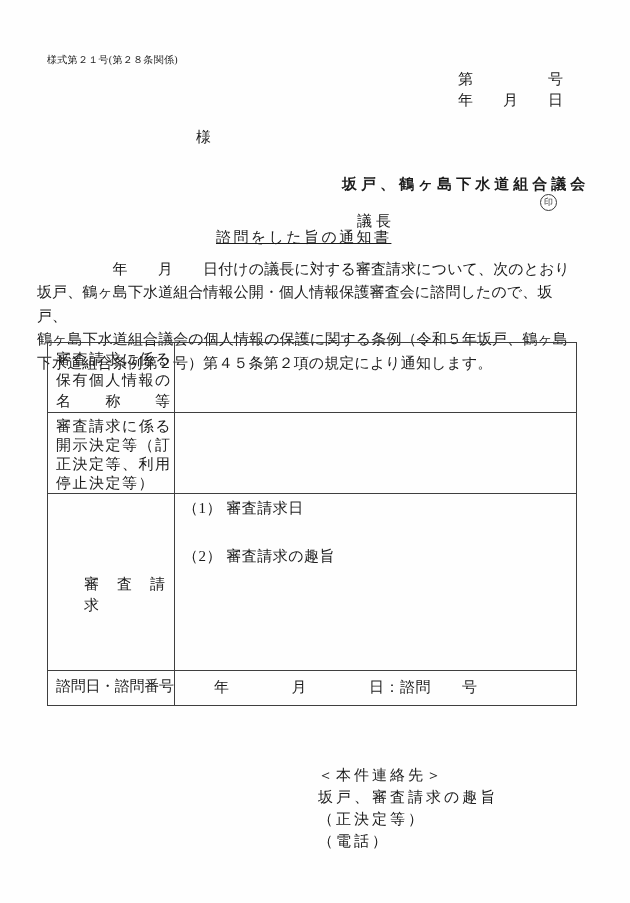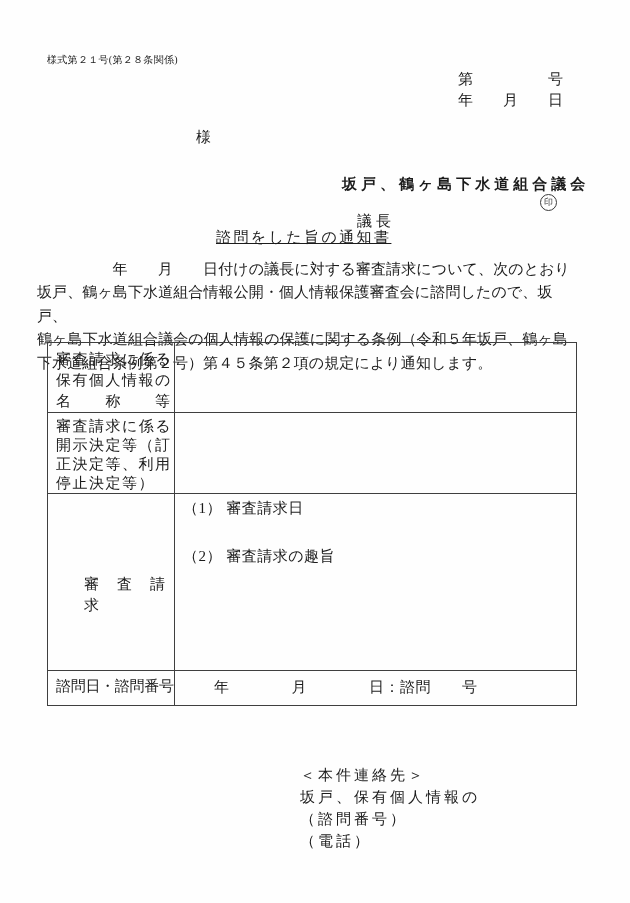--- a/index.html
+++ b/index.html
@@ -65,21 +65,21 @@
   tr.row-4 .cell-label { padding-top:5px; line-height:20px; letter-spacing:-0.3px; }
 
   .cell-value {
     padding:2px 0 0 8px;
     line-height:24px; letter-spacing:0.5px;
     white-space:pre-line;
   }
   tr.row-4 .cell-value { padding-top:6px; line-height:20px; }
 
   .contact {
-    position:absolute; left:300px; top:764px;
+    position:absolute; left:318px; top:764px;
     line-height:22px; letter-spacing:3px;
   }
   .contact div { white-space:pre; }
 </style>
 </head>
 <body>
 
 <div class="page">
 
   <div class="abs form-number">様式第２１号(第２８条関係)</div>
@@ -145,18 +145,18 @@
           </td>
         <td>
             <div class="cell-value">　　年　　　　月　　　　日：諮問　　号</div>
           </td>
       </tr>
     </tbody>
   </table>
 
   <div class="contact">
     <div>＜本件連絡先＞</div>
-    <div>坂戸、保有個人情報の</div>
-    <div>（諮問番号）</div>
+    <div>坂戸、審査請求の趣旨</div>
+    <div>（正決定等）</div>
     <div>（電話）</div>
   </div>
 
 </div>
 
 </body></html>

